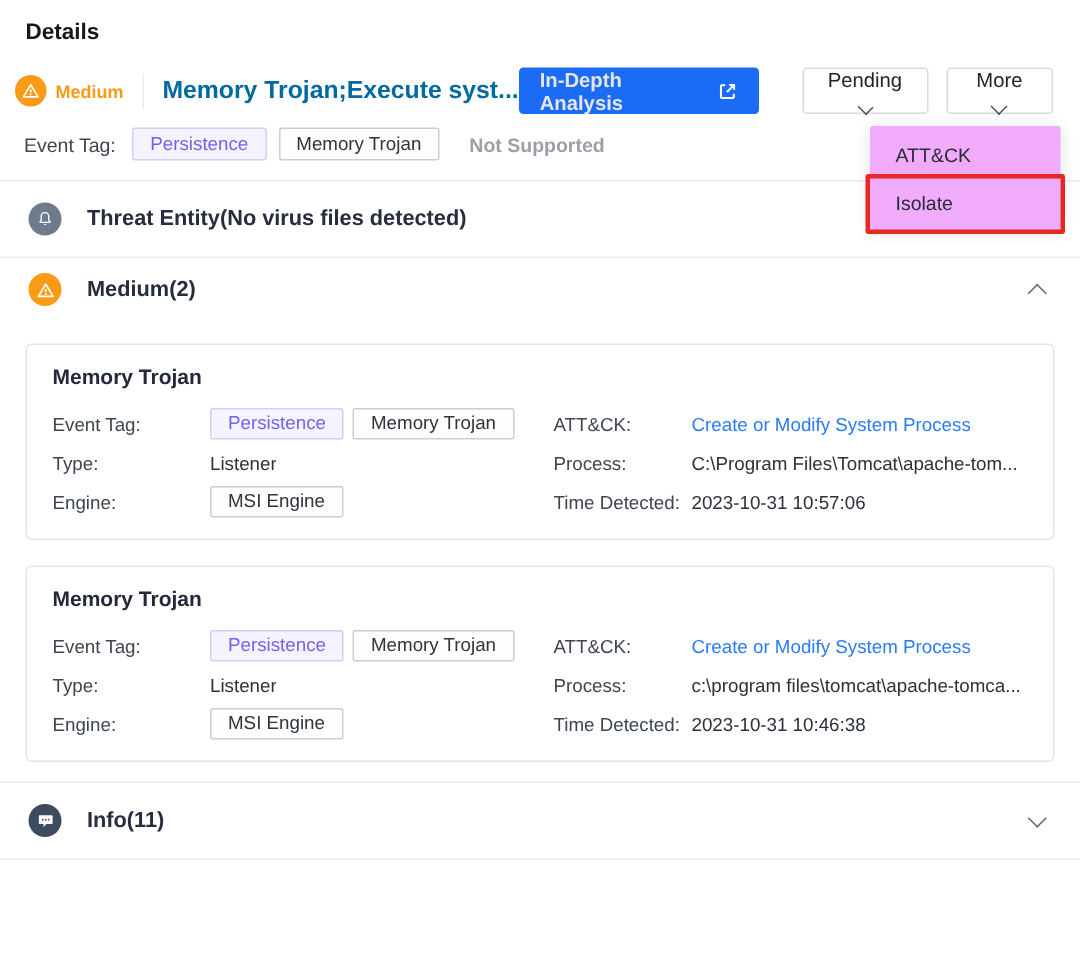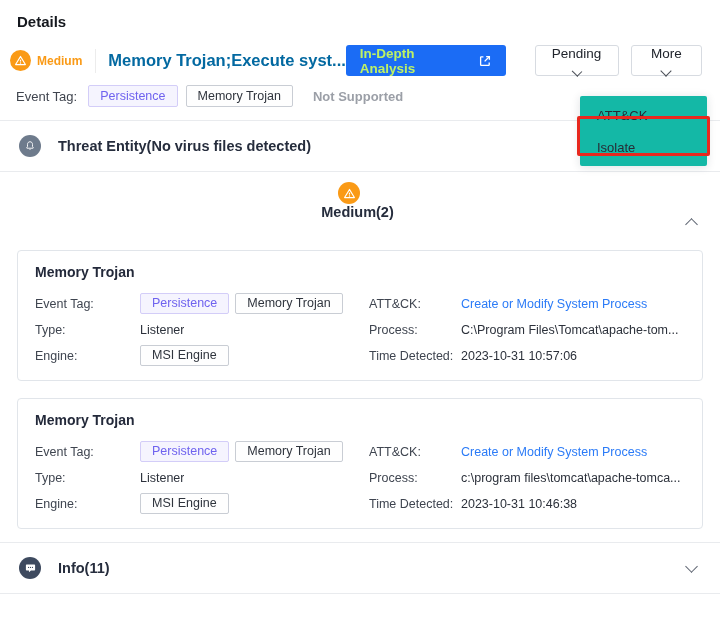--- a/index.html
+++ b/index.html
@@ -9,21 +9,21 @@
   }
   .page-title{padding:13px 0 0 17px;font-size:15px;font-weight:700;color:#15181e;}
 
   
   .header-row{display:flex;align-items:center;height:31px;margin:15px 18px 0 10px;}
   .sev{display:flex;align-items:center;}
   .sev-icon{width:21px;height:21px;border-radius:50%;background:#FA9A16;display:flex;align-items:center;justify-content:center;flex-shrink:0;}
   .sev-label{margin-left:6px;color:#FA9A16;font-weight:700;font-size:12px;}
   .v-sep{width:1px;height:24px;background:#ececec;margin-left:13px;}
   .head-title{margin-left:12px;margin-right:auto;font-size:16.5px;font-weight:700;color:#0369a1;white-space:nowrap;}
-  .btn-analysis{height:31px;padding:0 14px;background:#1B6CF5;border-radius:3px;color:#bef264;
+  .btn-analysis{height:31px;padding:0 14px;background:#1B6CF5;border-radius:3px;color:#e5e5e5;
     font-size:13.5px;font-weight:700;display:flex;align-items:center;gap:9px;margin-right:29px;cursor:pointer;}
   .btn-ghost{height:31px;box-sizing:border-box;border:1px solid #d7dbe1;border-radius:3px;background:#fff;
     font-size:13.5px;color:#20242c;display:flex;align-items:center;justify-content:center;cursor:pointer;flex-direction:column;}
   .btn-pending{width:87px;margin-right:12px;gap:11px;}
   .btn-more{width:74px;gap:10px;}
   .chev{width:7px;height:7px;border-right:1.5px solid #4a4f57;border-bottom:1.5px solid #4a4f57;display:inline-block;}
   .chev.down{transform:rotate(45deg);margin-top:-4px;}
   .chev.up{transform:rotate(-135deg);margin-bottom:-4px;}
   .chev.big{width:8px;height:8px;border-color:#5c6370;}
 
@@ -33,21 +33,21 @@
   .tag{height:22px;line-height:20px;box-sizing:border-box;padding:0 11px;border-radius:2px;font-size:12.5px;border:1px solid;white-space:nowrap;}
   .tag-purple{color:#6F63EF;border-color:#d3cdf8;background:#f5f4fe;}
   .tag-grey{color:#2f343d;border-color:#c9cdd4;background:#fefefe;}
   .not-supported{margin-left:12px;color:#9b9fa7;font-weight:700;}
 
   .divider{height:1px;background:#e9ebee;}
   .divider.after-tags{margin-top:13px;}
 
   
   .section-row{display:flex;align-items:center;padding:14px 24px 14px 19px;}
-  .section-row.slim{padding:10px 24px 10px 19px;flex-direction:column;}
+  .section-row.slim{padding:10px 24px 10px 19px;}
   .section-icon{width:22px;height:22px;border-radius:50%;display:flex;align-items:center;justify-content:center;margin-right:17px;flex-shrink:0;}
   .icon-grey{background:#6e7b8c;}
   .icon-orange{background:#FA9A16;}
   .icon-dark{background:#3e4a5f;}
   .section-title{font-size:14.5px;font-weight:700;color:#262d3d;}
   .section-chevron{margin-left:auto;cursor:pointer;}
 
   
   .cards-wrap{padding:15px 17px 0;}
   .card{border:1px solid #e1e5ea;border-radius:4px;padding:11px 17px 11px;}
@@ -56,21 +56,21 @@
   .card-grid{display:grid;grid-template-columns:334px 1fr;}
   .field{display:flex;align-items:center;height:25px;margin-bottom:1px;font-size:12.5px;}
   .f-label{width:105px;color:#3f4550;flex-shrink:0;}
   .col-right .f-label{width:92px;}
   .f-value{color:#2c313b;white-space:nowrap;overflow:hidden;}
   .f-value.link{color:#2B7BF7;cursor:pointer;}
   .field .tag{height:21px;line-height:19px;font-size:12.5px;}
   .field .tag + .tag{margin-left:6px;}
 
   
-  .menu{position:absolute;top:96px;right:13px;width:127px;background:#14b8a6;z-index:40;
+  .menu{position:absolute;top:84px;right:13px;width:127px;background:#f0abfc;z-index:40;
     box-shadow:0 1px 10px rgba(30,40,60,0.14);border-radius:2px;padding:3px 0;}
   .menu-item{height:32px;display:flex;align-items:center;padding-left:17px;font-size:13px;color:#272c35;cursor:pointer;}
   .red-box{position:absolute;left:577px;top:116px;width:133px;height:40px;border:3px solid #E8281E;
     border-radius:2px;box-sizing:border-box;z-index:50;pointer-events:none;}
 </style>
 </head>
 <body>
 
 <div class="page-title">Details</div>
 

